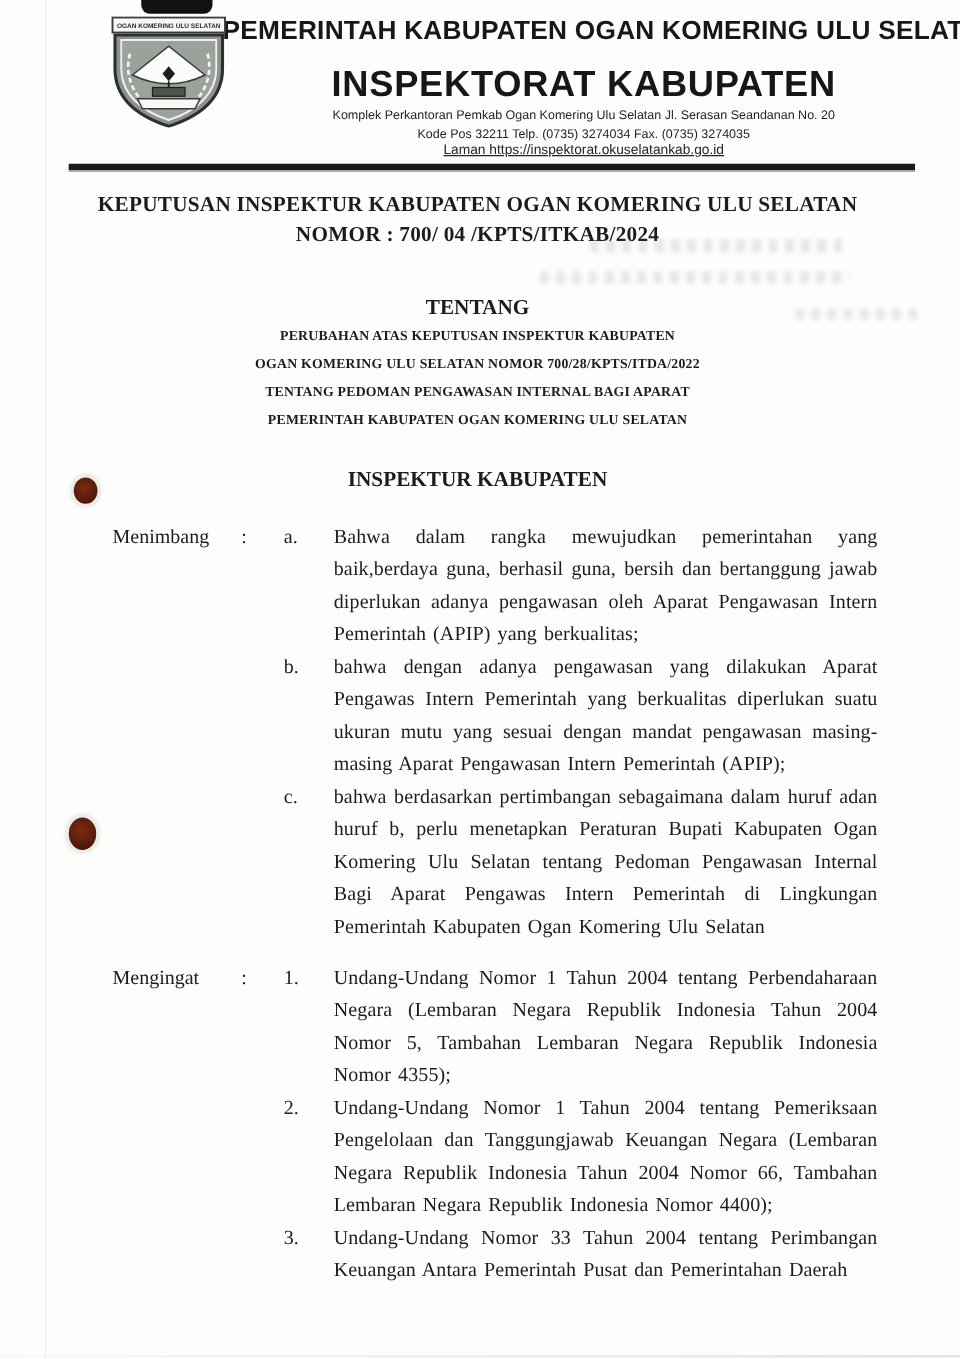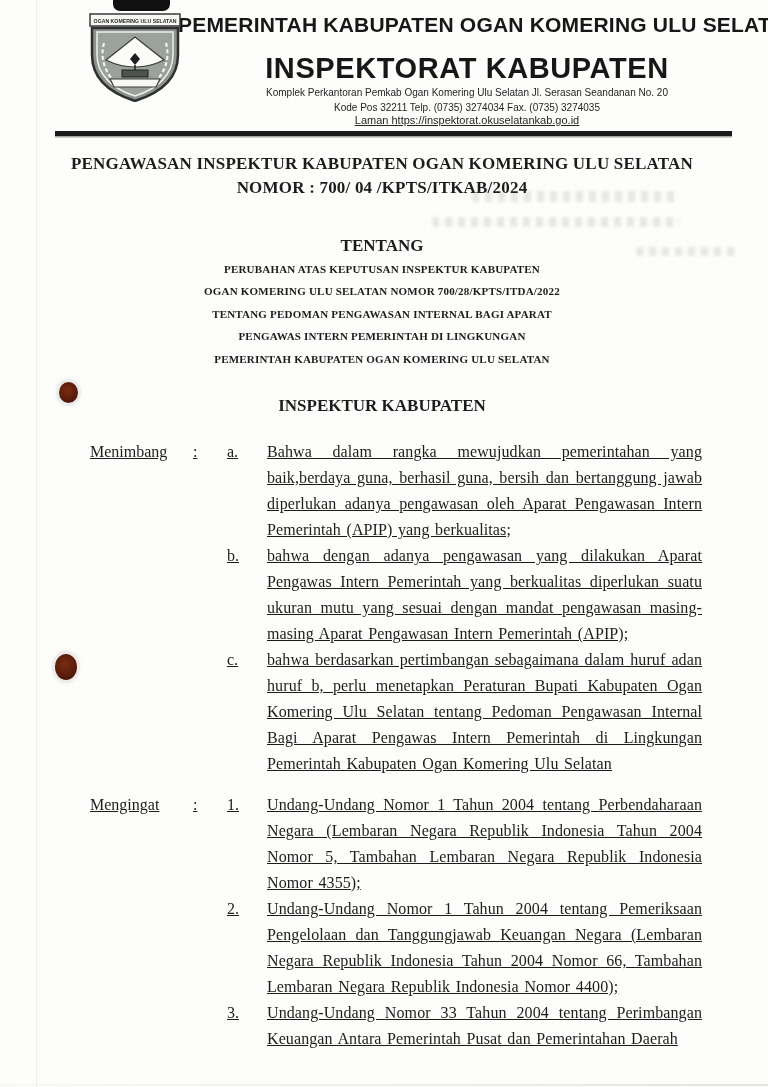--- a/index.html
+++ b/index.html
@@ -61,21 +61,21 @@
   }
 
   
   .titles { margin: 16px 64px 0 60px; text-align: center; font-weight: bold; }
   .doc-title { font-size: 17px; line-height: 24px; letter-spacing: 0.2px; }
   .doc-about { font-size: 17px; line-height: 24px; margin-top: 34px; }
   .doc-subject { font-size: 11px; line-height: 22.5px; letter-spacing: 0.2px; }
   .doc-issuer { font-size: 17px; line-height: 24px; margin-top: 24px; }
 
   
-  .body-text { margin: 21px 66px 0 90px; font-size: 16px; text-decoration: underline; }
+  .body-text { margin: 21px 66px 0 90px; font-size: 16px; }
   .clause { display: grid; grid-template-columns: 103px 34px 1fr; align-items: start; }
   .clause + .clause { margin-top: 15px; }
   .clause-label, .clause-colon { line-height: 26px; }
   .clause-item { display: grid; grid-template-columns: 40px 1fr; }
   .clause-marker { line-height: 26px; }
   .clause-p {
     margin: 0; text-align: justify; line-height: 26px;
     word-spacing: 1.5px; letter-spacing: 0.1px;
   }
 </style>
@@ -121,29 +121,28 @@
       <div class="lh-addr">Komplek Perkantoran Pemkab Ogan Komering Ulu Selatan Jl. Serasan Seandanan No. 20</div>
       <div class="lh-addr">Kode Pos 32211 Telp. (0735) 3274034 Fax. (0735) 3274035</div>
       <div class="lh-web">Laman https://inspektorat.okuselatankab.go.id</div>
     </div>
   </header>
   <div class="rule"></div>
 
   <main>
     <div class="titles">
       <div class="doc-title">
-        <div>PENGAWASAN INSPEKTUR KABUPATEN OGAN KOMERING ULU SELATAN</div>
+        <div>KEPUTUSAN INSPEKTUR KABUPATEN OGAN KOMERING ULU SELATAN</div>
         <div>NOMOR : 700/ 04 /KPTS/ITKAB/2024</div>
       </div>
       <div class="doc-about">TENTANG</div>
       <div class="doc-subject">
         <div>PERUBAHAN ATAS KEPUTUSAN INSPEKTUR KABUPATEN</div>
         <div>OGAN KOMERING ULU SELATAN NOMOR 700/28/KPTS/ITDA/2022</div>
         <div>TENTANG PEDOMAN PENGAWASAN INTERNAL BAGI APARAT</div>
-        <div>PENGAWAS INTERN PEMERINTAH DI LINGKUNGAN</div>
         <div>PEMERINTAH KABUPATEN OGAN KOMERING ULU SELATAN</div>
       </div>
       <div class="doc-issuer">INSPEKTUR KABUPATEN</div>
     </div>
 
     <div class="body-text">
       <section class="clause">
         <div class="clause-label">Menimbang</div>
         <div class="clause-colon">:</div>
         <div class="clause-items">

